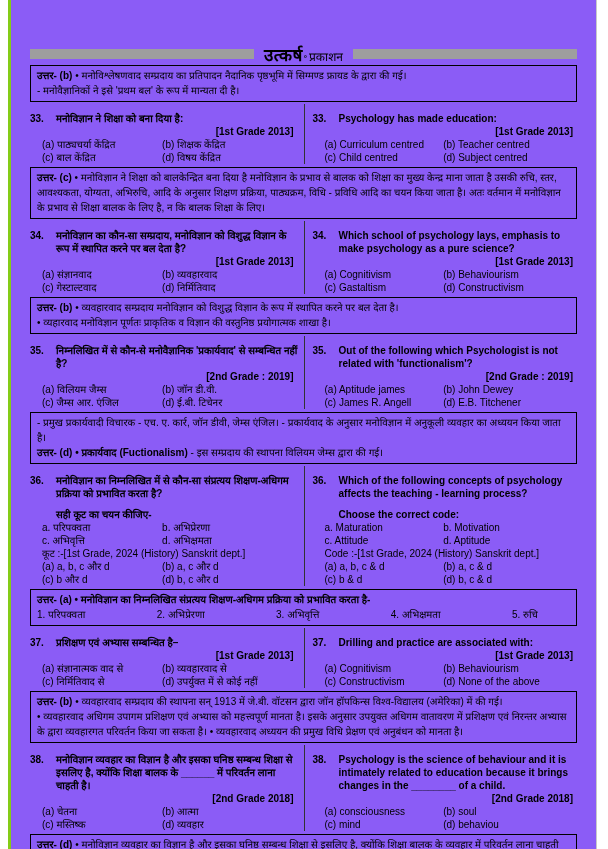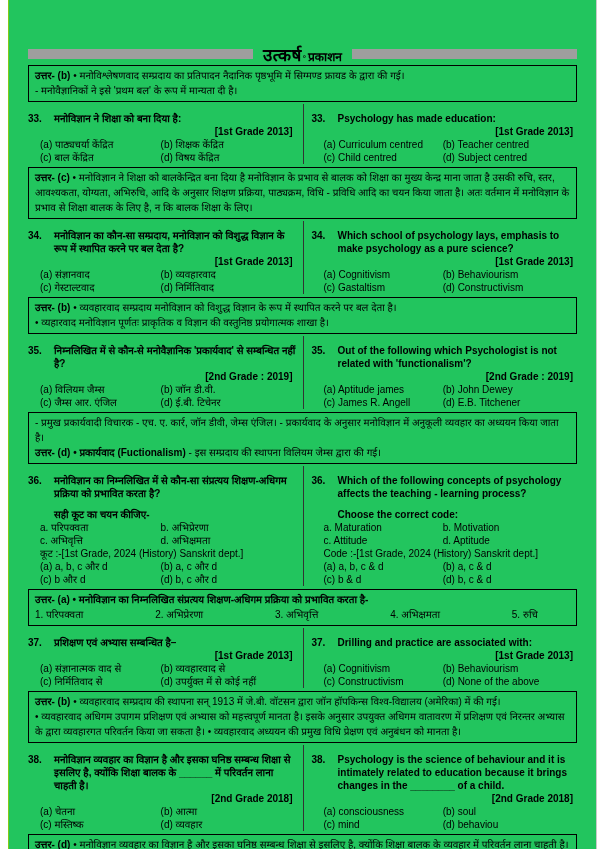--- a/index.html
+++ b/index.html
@@ -1,28 +1,28 @@
 <!DOCTYPE html>
 <html><head>
 <meta charset="utf-8">
 <style>
   * { margin:0; padding:0; box-sizing:border-box; }
   html,body { width:608px; height:849px; background:#ffffff; }
   body { font-family:"Liberation Sans","DejaVu Sans",sans-serif; color:#000; position:relative; }
   .sheet { position:absolute; left:8px; top:0; width:589px; height:849px;
-           border-left:1px solid #84cc16; border-right:1px solid #c9c9c9; background:#22c55e; }
+           border-left:3px solid #84cc16; border-right:1px solid #c9c9c9; background:#8b5cf6; }
   .content { padding:0 19px 0 19px; }
 
   
   .header { display:flex; align-items:center; margin-top:46px; height:16px; }
   .hbar { flex:1; height:10px; background:#9e9e9e; }
   .logo { padding:0 10px; white-space:nowrap; display:flex; align-items:baseline; }
   .logo-big { font-size:17px; font-weight:bold; letter-spacing:0.5px; }
   .logo-mark { font-size:8px; font-weight:bold; vertical-align:super; margin:0 2px 0 1px; }
-  .logo-small { font-size:12px; font-weight:bold; }
+  .logo-small { font-size:12px; font-weight:normal; }
 
   
   .ans-box { border:1px solid #000; margin:3px 0 2px 0; padding:2px 6px 3px 6px;
              font-size:10px; line-height:15px; }
   .b { font-weight:bold; }
   .ans-items { display:flex; justify-content:space-between; width:94%; }
 
   
   .q-row { display:grid; grid-template-columns:1fr 1fr; margin:2px 0; }
   .q-col { font-size:10px; line-height:13px; padding-right:6px; }

